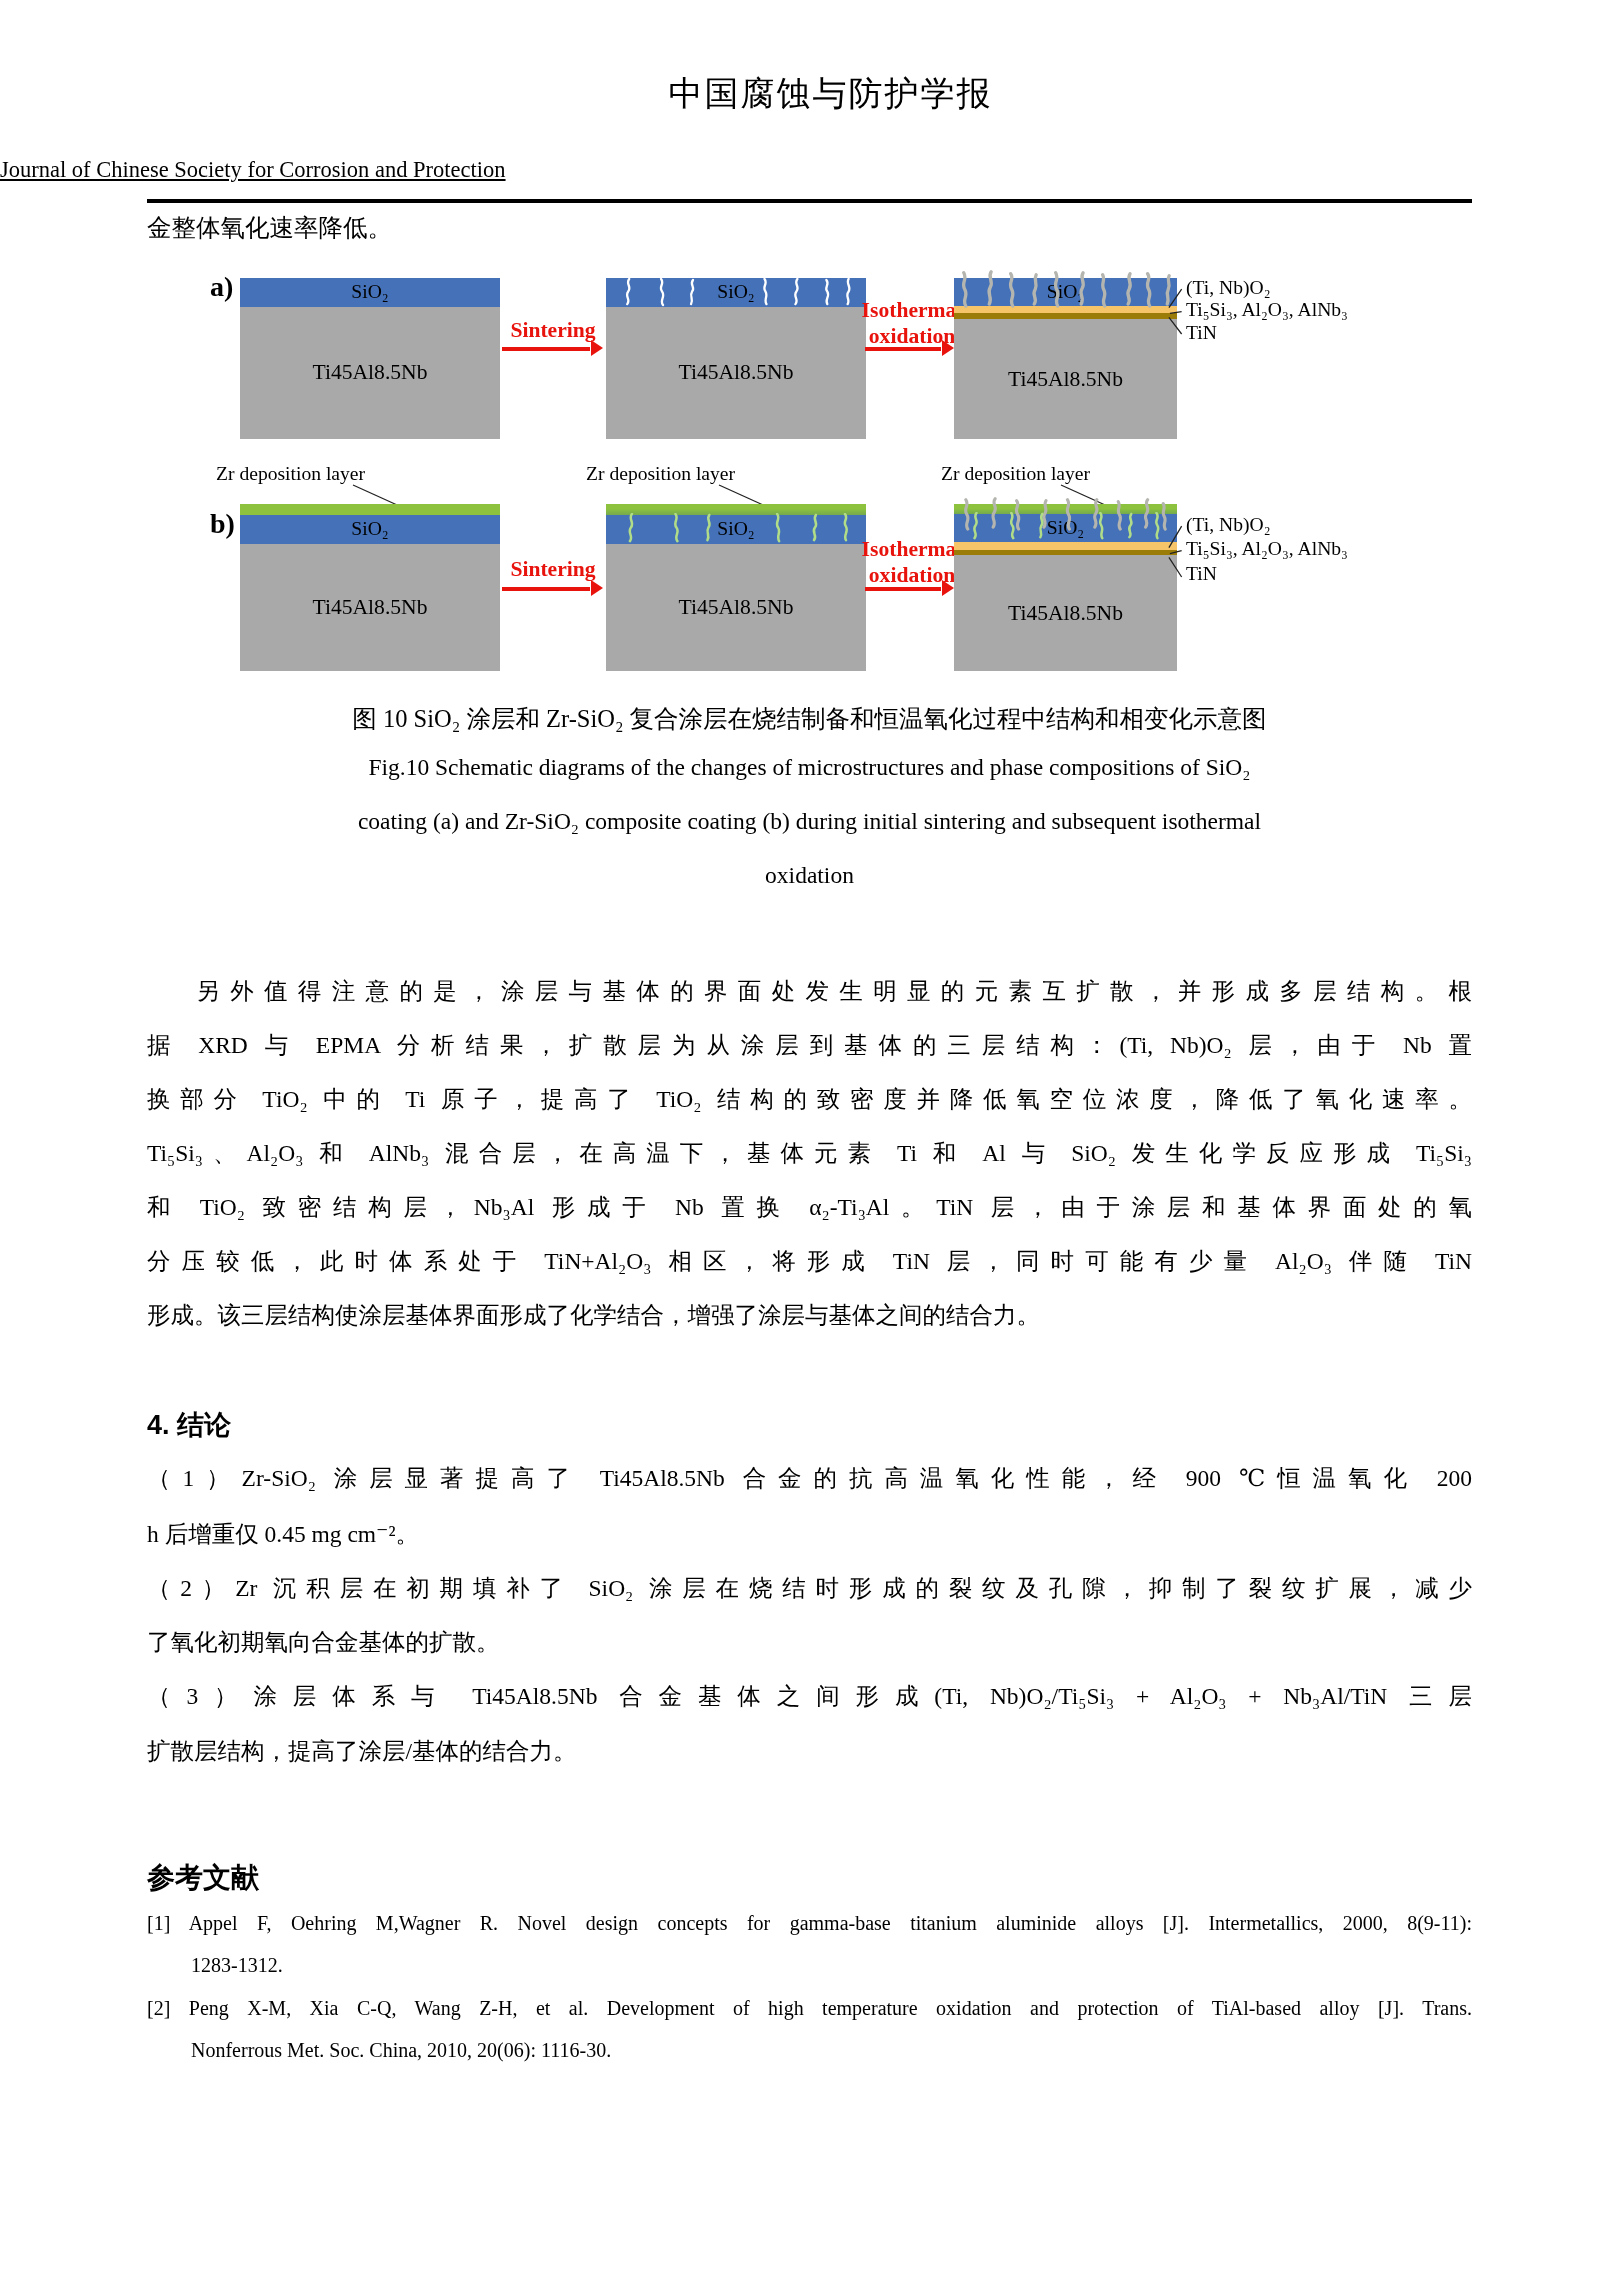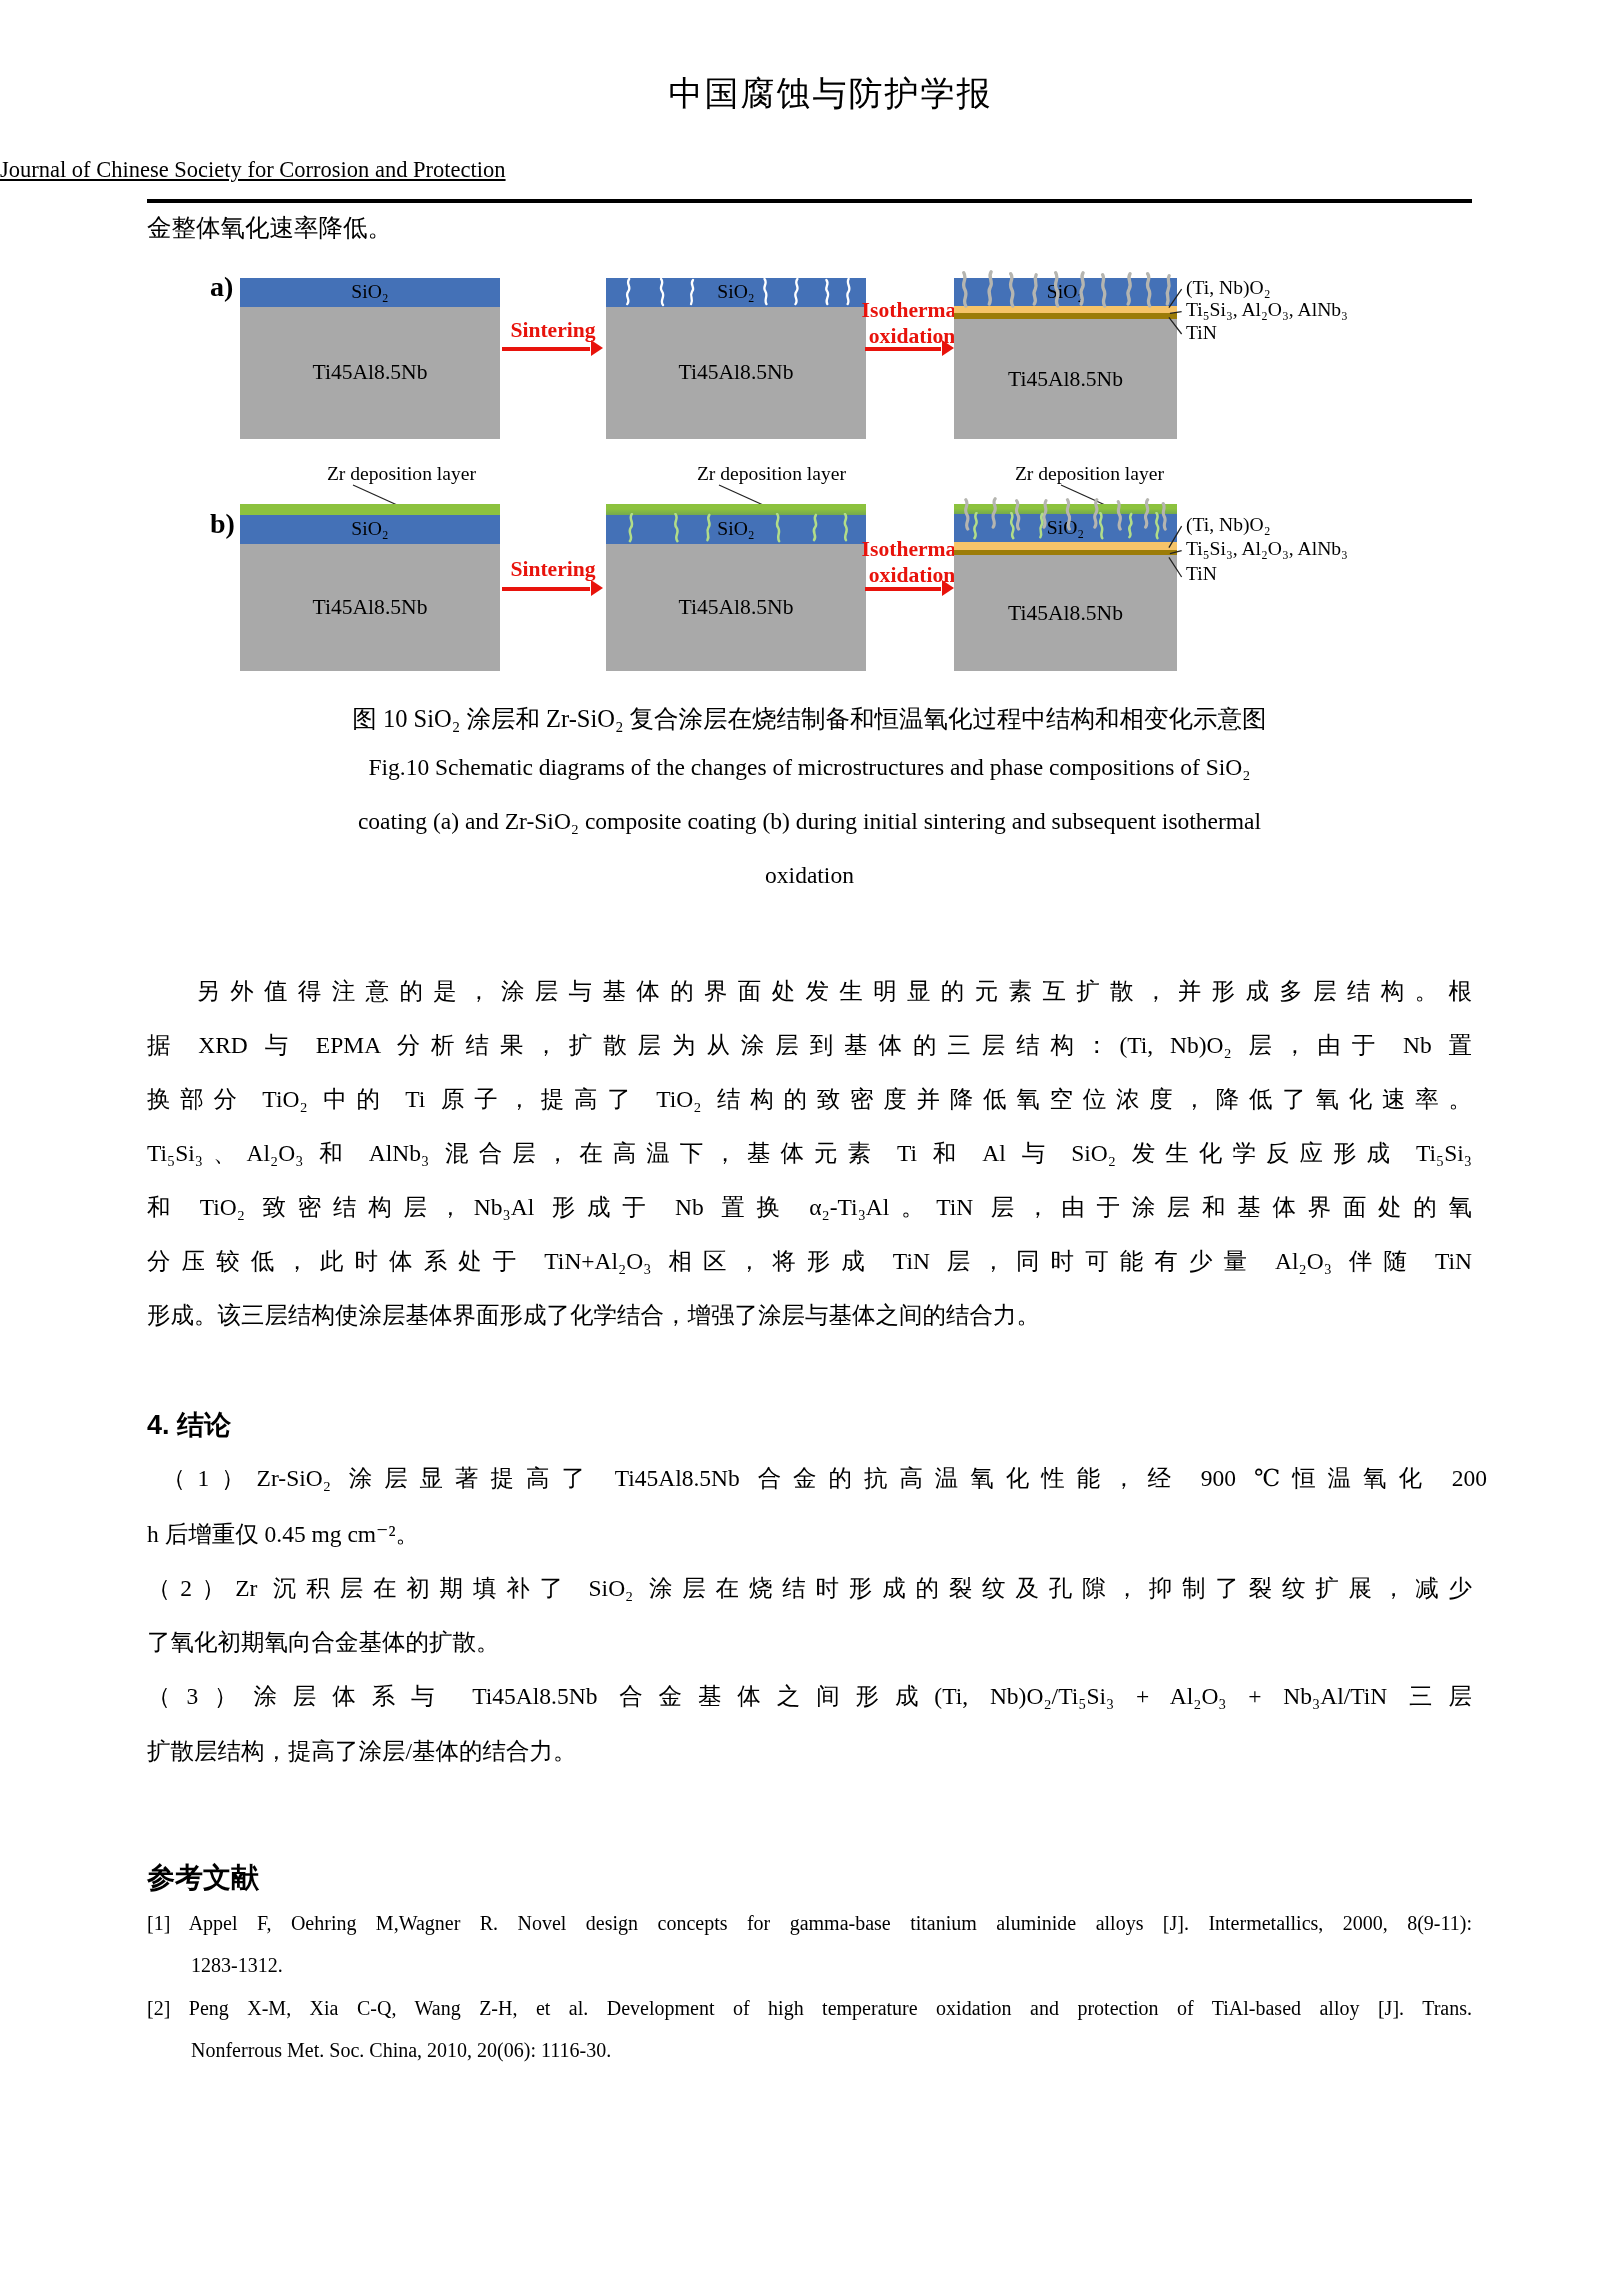--- a/index.html
+++ b/index.html
@@ -31,21 +31,21 @@
   .layer-gold{background:var(--tin_gold);}
   .layer-sub{background:var(--substrate_gray);display:flex;align-items:center;justify-content:center;}
   .sio2{font-size:19.6px;position:relative;z-index:2;}
   .subname{font-size:21.6px;}
   .decor{position:absolute;left:0;z-index:3;pointer-events:none;}
   .arrlabel{position:absolute;color:var(--red);font-weight:bold;font-size:21.6px;text-align:center;line-height:25.5px;}
   .arrowline{position:absolute;height:3.9px;background:var(--red);}
   .arrowline::after{content:"";position:absolute;right:-12.7px;top:-6.9px;width:0;height:0;
     border-left:12.7px solid var(--red);border-top:8.8px solid transparent;border-bottom:8.8px solid transparent;}
   .ann{position:absolute;font-size:19.6px;white-space:nowrap;}
-  .zrlab{position:absolute;font-size:19.6px;text-align:right;}
+  .zrlab{position:absolute;font-size:19.6px;text-align:left;}
   .ptr{position:absolute;}
 
   
   .cap{left:147px;width:1325px;text-align:center;}
   .cap-cn{top:702px;font-size:24.5px;}
   .cap-en1{top:754px;font-size:23.5px;}
   .cap-en2{top:808px;font-size:23.5px;}
   .cap-en3{top:862px;font-size:23.5px;}
 
   
@@ -256,21 +256,21 @@
     <div class="jline indent">另外值得注意的是，涂层与基体的界面处发生明显的元素互扩散，并形成多层结构。根</div>
     <div class="jline">据 XRD 与 EPMA 分析结果，扩散层为从涂层到基体的三层结构：(Ti, Nb)O₂ 层，由于 Nb 置</div>
     <div class="jline">换部分 TiO₂ 中的 Ti 原子，提高了 TiO₂ 结构的致密度并降低氧空位浓度，降低了氧化速率。</div>
     <div class="jline">Ti₅Si₃、Al₂O₃ 和 AlNb₃ 混合层，在高温下，基体元素 Ti 和 Al 与 SiO₂ 发生化学反应形成 Ti₅Si₃</div>
     <div class="jline">和 TiO₂ 致密结构层，Nb₃Al 形成于 Nb 置换 α₂-Ti₃Al。TiN 层，由于涂层和基体界面处的氧</div>
     <div class="jline">分压较低，此时体系处于 TiN+Al₂O₃ 相区，将形成 TiN 层，同时可能有少量 Al₂O₃ 伴随 TiN</div>
     <div class="jline last">形成。该三层结构使涂层基体界面形成了化学结合，增强了涂层与基体之间的结合力。</div>
   </div>
 
   <div class="abs h-cn concl-h">4.  结论</div>
-  <div class="abs cline c-just" style="top:1462px;margin-left:15px;">（1）Zr-SiO₂ 涂层显著提高了 Ti45Al8.5Nb 合金的抗高温氧化性能，经 900 ℃恒温氧化 200</div>
+  <div class="abs cline c-just" style="top:1462px;">（1）Zr-SiO₂ 涂层显著提高了 Ti45Al8.5Nb 合金的抗高温氧化性能，经 900 ℃恒温氧化 200</div>
   <div class="abs cline" style="top:1518px;">h 后增重仅 0.45 mg cm⁻²。</div>
   <div class="abs cline c-just" style="top:1572px;">（2）Zr 沉积层在初期填补了 SiO₂ 涂层在烧结时形成的裂纹及孔隙，抑制了裂纹扩展，减少</div>
   <div class="abs cline" style="top:1626px;">了氧化初期氧向合金基体的扩散。</div>
   <div class="abs cline c-just" style="top:1680px;">（3）涂层体系与 Ti45Al8.5Nb 合金基体之间形成(Ti, Nb)O₂/Ti₅Si₃ + Al₂O₃ + Nb₃Al/TiN 三层</div>
   <div class="abs cline" style="top:1735px;">扩散层结构，提高了涂层/基体的结合力。</div>
 
   <div class="abs h-cn ref-h">参考文献</div>
   <div class="abs rline r-just" style="top:1912px;">[1] Appel F, Oehring M,Wagner R. Novel design concepts for gamma-base titanium aluminide alloys [J]. Intermetallics, 2000, 8(9-11):</div>
   <div class="abs rline r-indent" style="top:1954px;">1283-1312.</div>
   <div class="abs rline r-just" style="top:1997px;">[2] Peng X-M, Xia C-Q, Wang Z-H, et al. Development of high temperature oxidation and protection of TiAl-based alloy [J]. Trans.</div>

